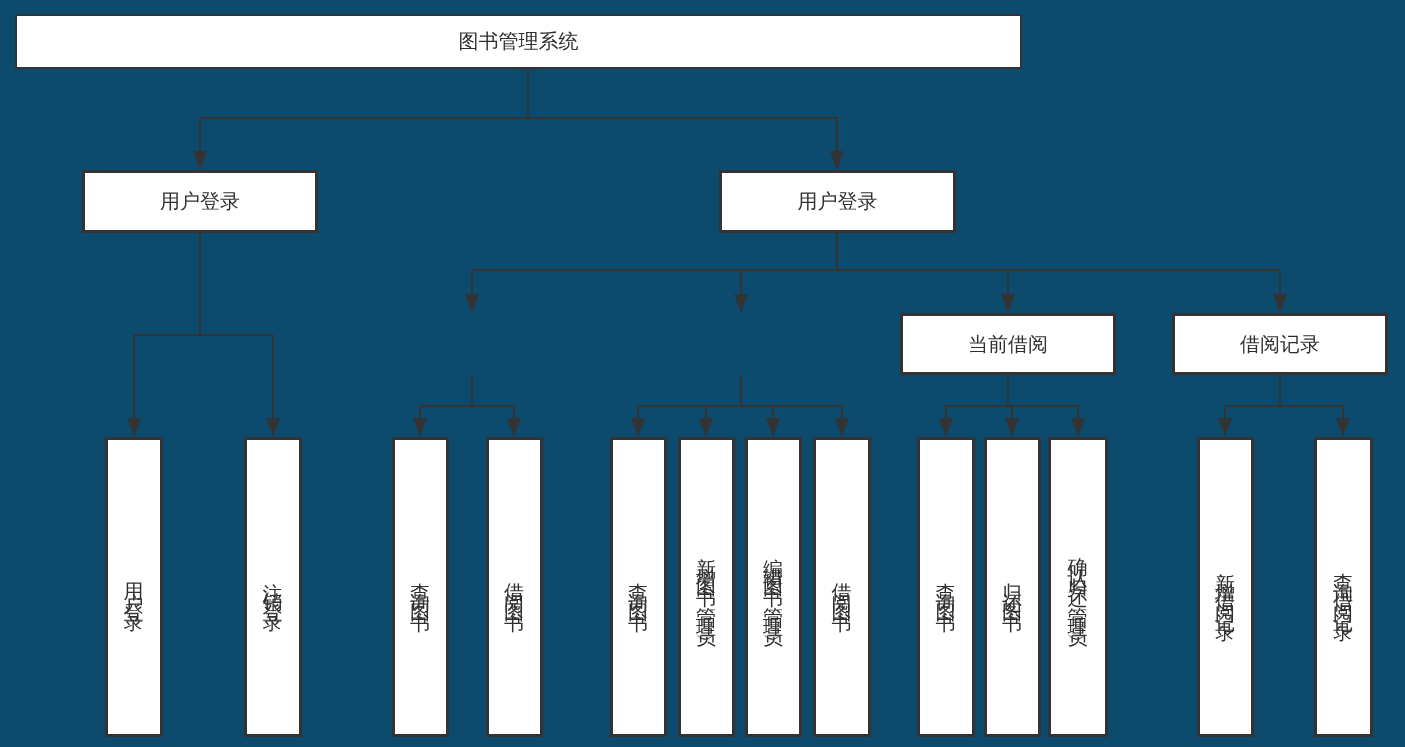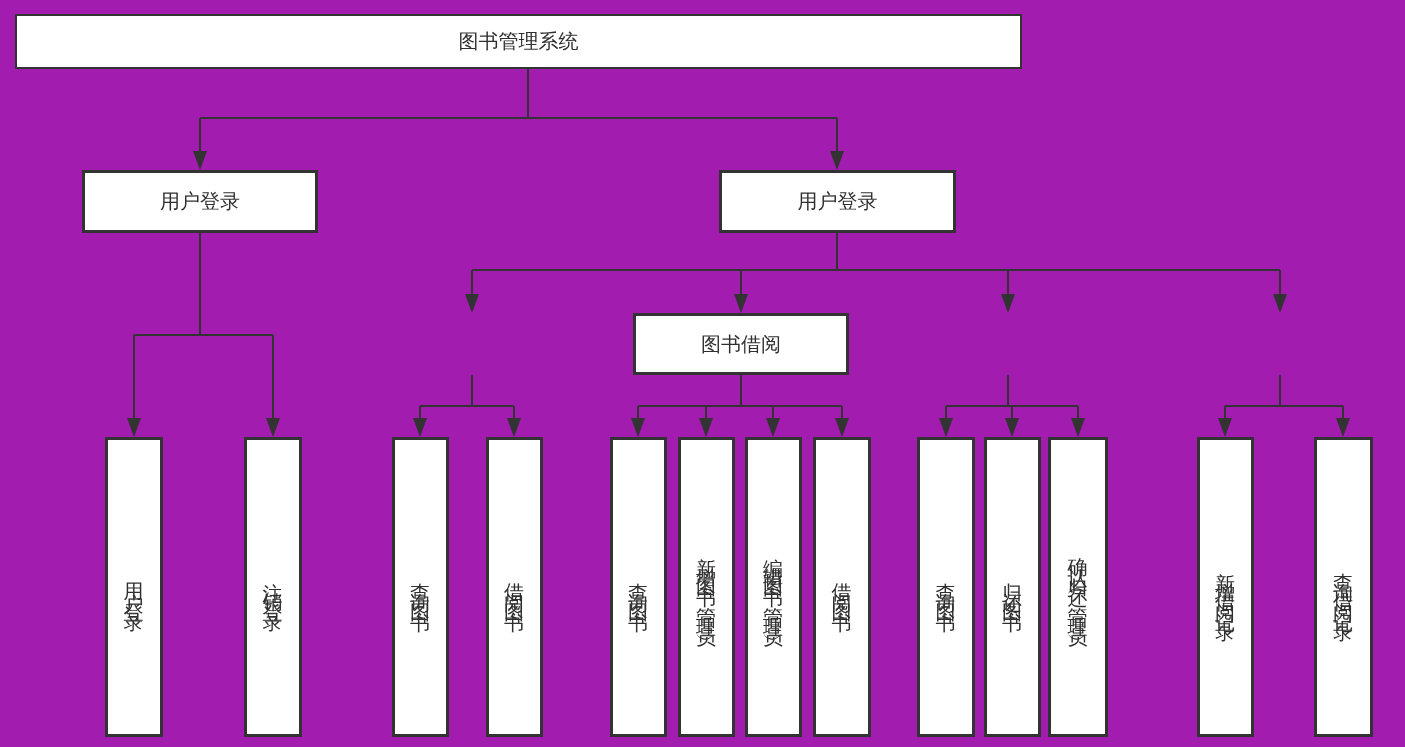--- a/index.html
+++ b/index.html
@@ -2,21 +2,21 @@
 <html><head>
 <meta charset="utf-8">
 <style>
   * { box-sizing: border-box; margin: 0; padding: 0; }
   html, body { background: #ffffff; }
   body { font-family: "Liberation Sans", "DejaVu Sans", sans-serif; }
   .canvas {
     position: relative;
     width: 1405px;
     height: 747px;
-    background: #a21caf;
+    background: #0c4a6e;
     overflow: hidden;
   }
   svg.wires { position: absolute; left: 0; top: 0; z-index: 1; }
   .box {
     position: absolute;
     background: #ffffff;
     border: 3px solid #333333;
     display: flex;
     align-items: center;
     justify-content: center;
@@ -77,22 +77,25 @@
     <span class="lbl">图书管理系统</span>
   </div>
 
   <div class="box" style="left:82px;top:170px;width:236px;height:63px">
     <span class="lbl">用户登录</span>
   </div>
   <div class="box" style="left:719px;top:170px;width:237px;height:63px">
     <span class="lbl">用户登录</span>
   </div>
 
-  <div class="box" style="left:633px;top:313px;width:216px;height:62px">
-    <span class="lbl">图书借阅</span>
+  <div class="box" style="left:900px;top:313px;width:216px;height:62px">
+    <span class="lbl">当前借阅</span>
+  </div>
+  <div class="box" style="left:1172px;top:313px;width:216px;height:62px">
+    <span class="lbl">借阅记录</span>
   </div>
 
   <div class="box v" style="left:105px;top:437px;width:58px;height:300px">
     <span class="lbl">用户登录</span>
   </div>
   <div class="box v" style="left:244px;top:437px;width:58px;height:300px">
     <span class="lbl">注销登录</span>
   </div>
 
   <div class="box v" style="left:392px;top:437px;width:57px;height:300px">

